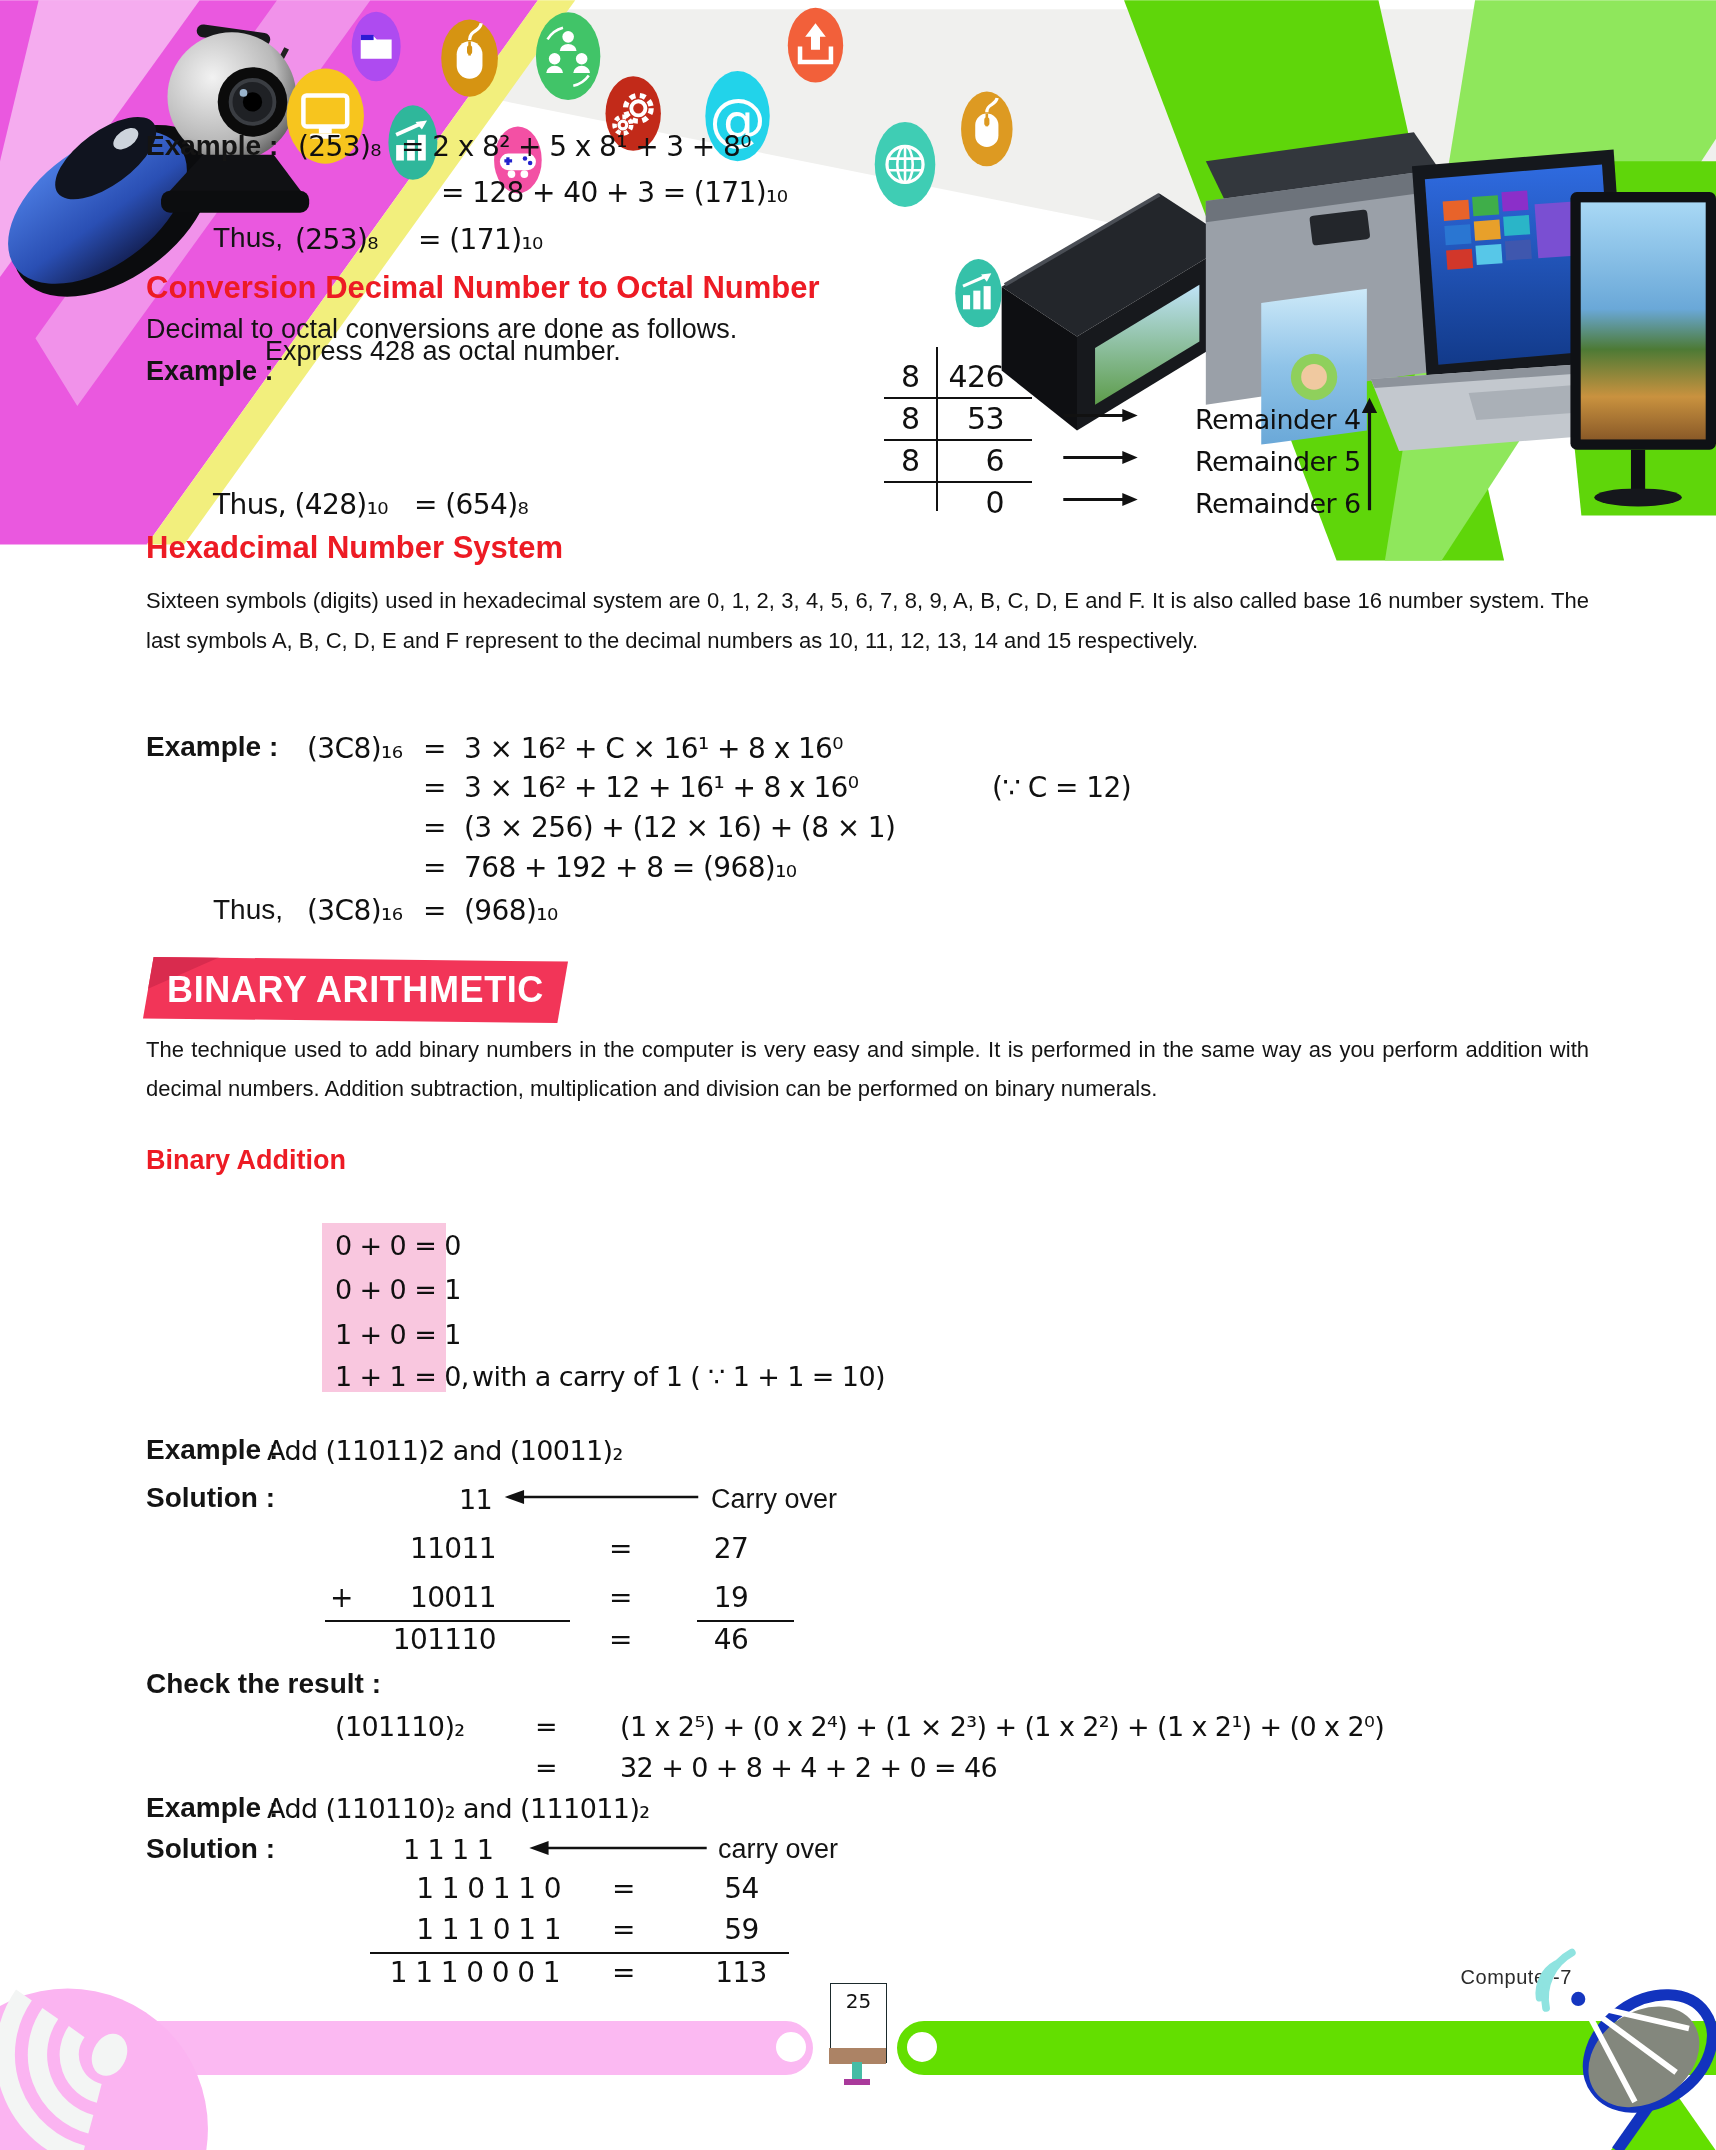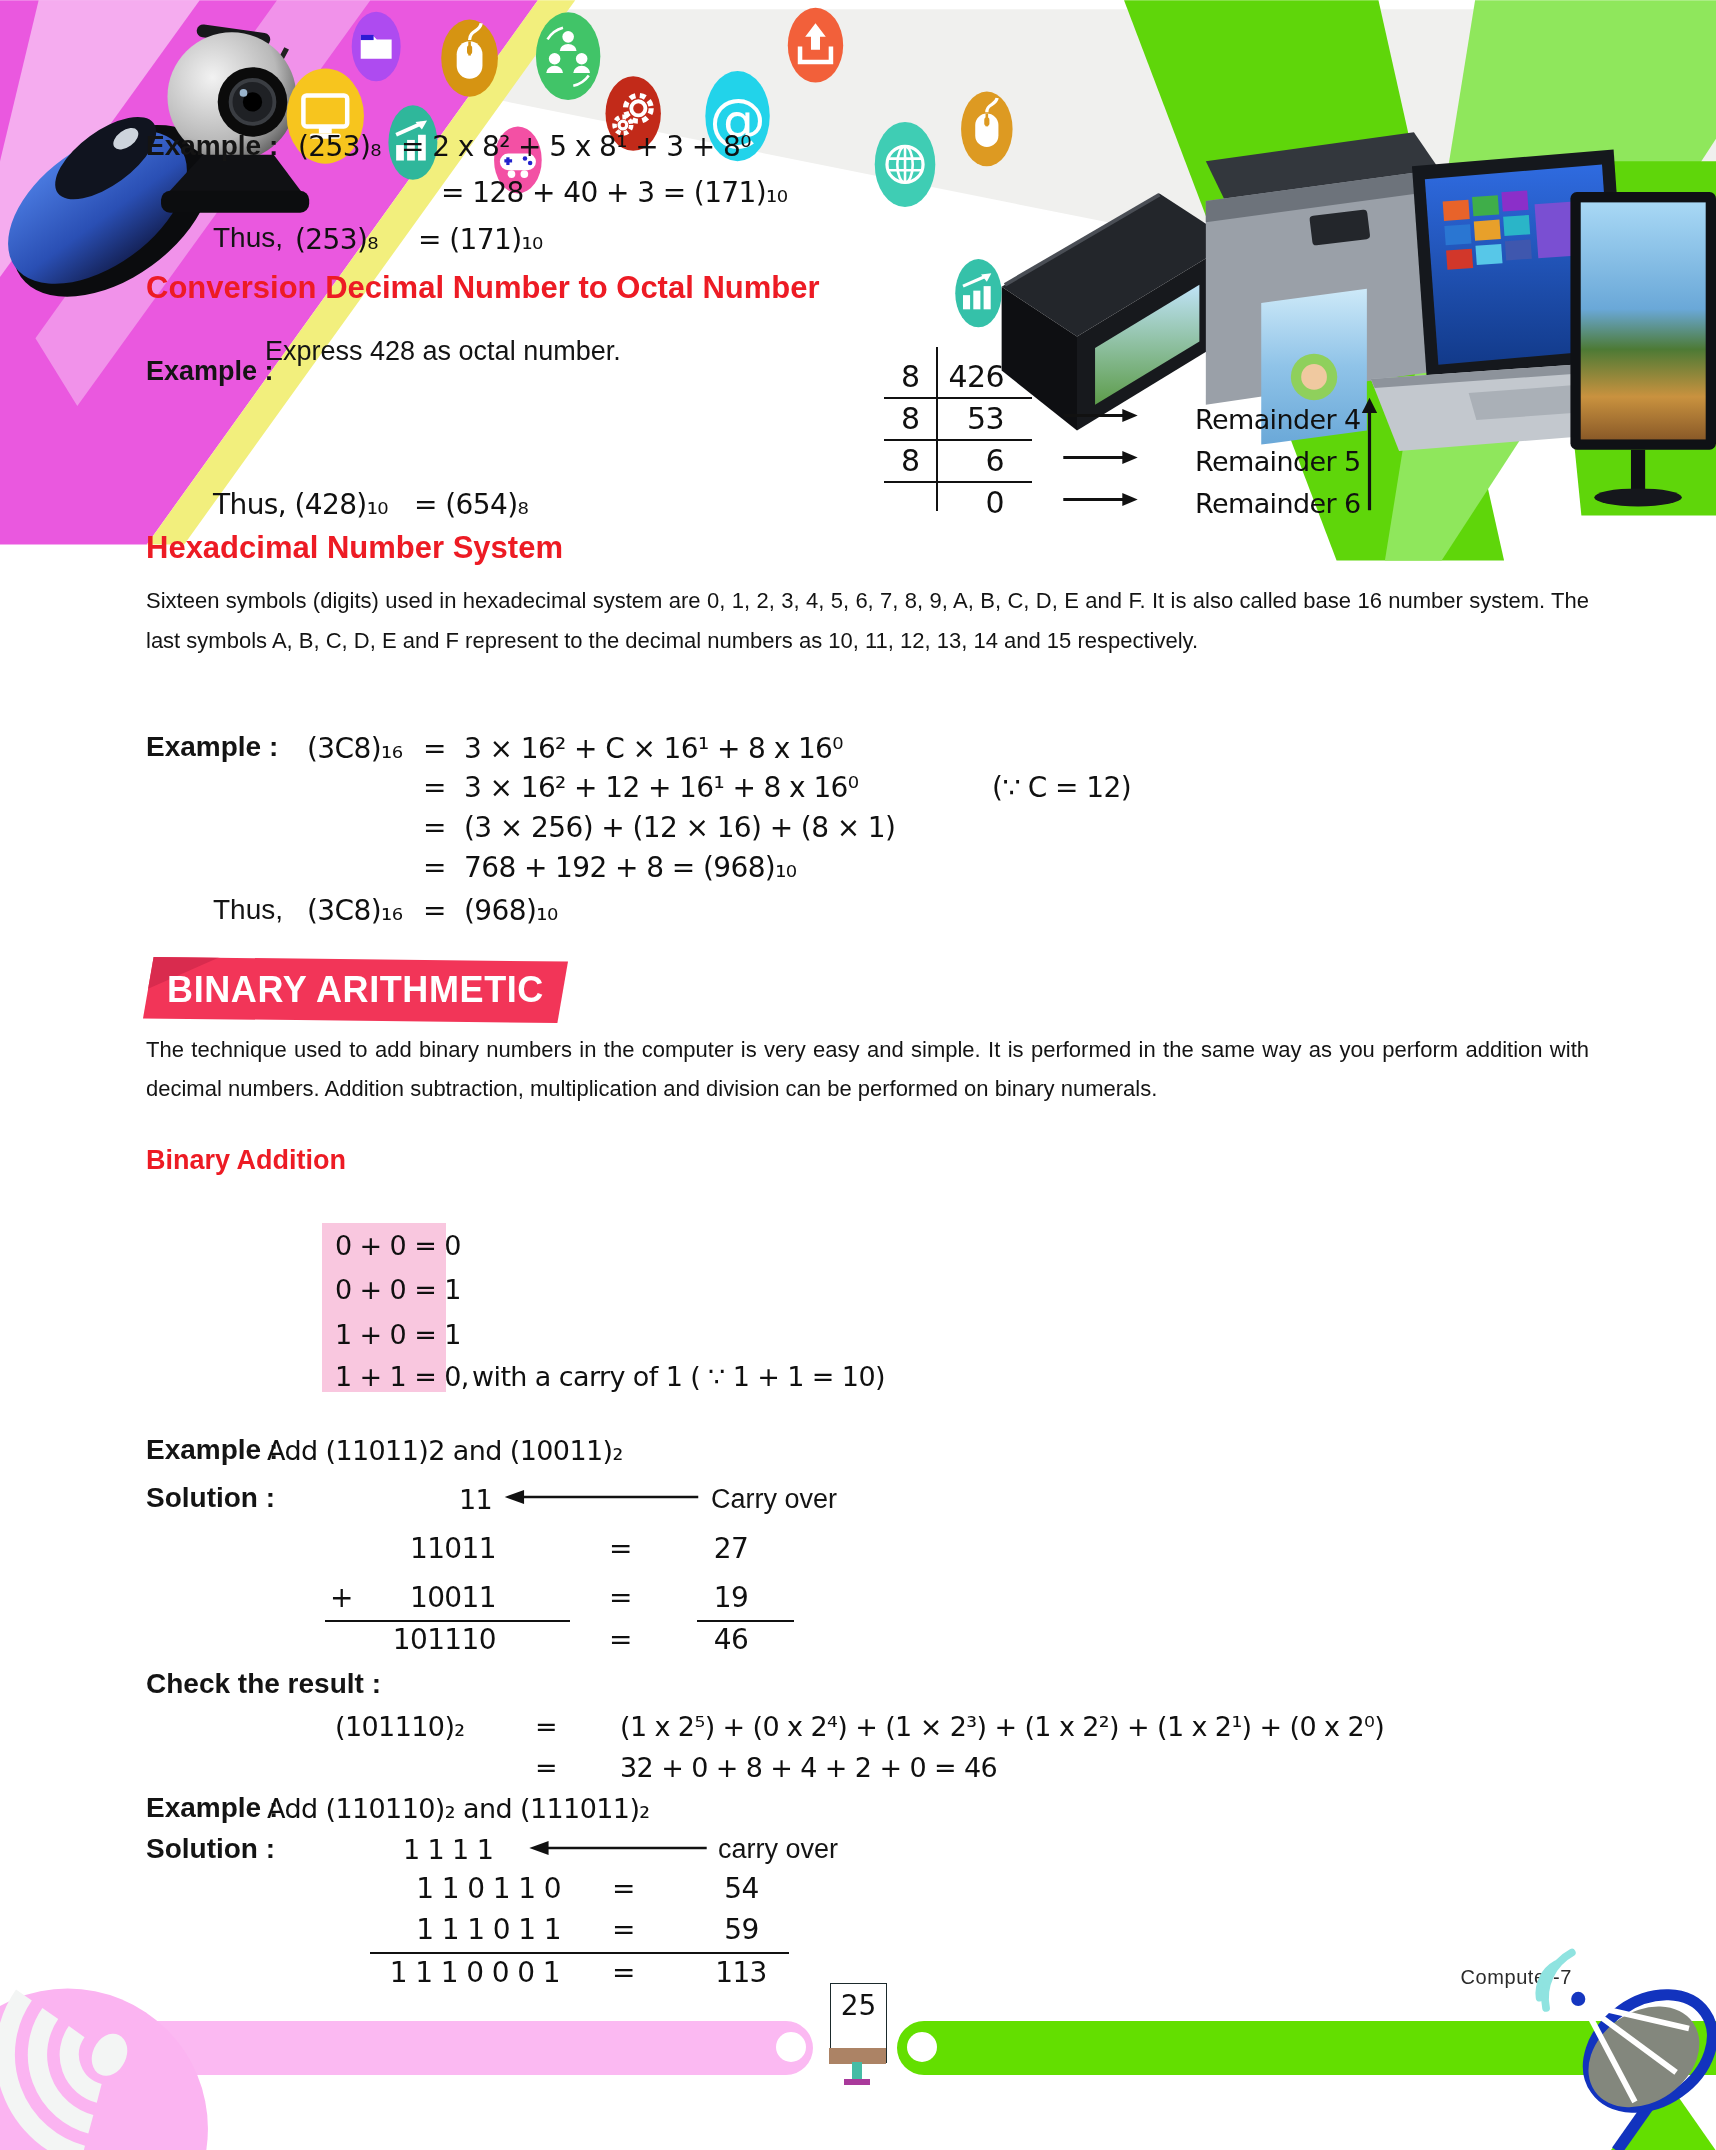--- a/index.html
+++ b/index.html
@@ -25,21 +25,21 @@
   .banner .txt{position:absolute;left:0;top:0;width:100%;height:100%;display:flex;align-items:center;justify-content:center;
           color:#fff;font-weight:bold;font-size:36px;letter-spacing:0.6px;}
   .pinkhl{position:absolute;left:322px;top:1223px;width:124px;height:169px;background:#F9C7DF;}
   .bar{position:absolute;top:2021px;height:54px;}
   .bar.pink{left:-39px;width:852px;background:#FBB9F2;border-radius:0 27px 27px 0;}
   .bar.green{left:897px;width:832px;background:#63DF00;border-radius:27px 0 0 27px;}
   .bardot{position:absolute;top:2032px;width:30px;height:30px;border-radius:50%;background:#fff;}
   .pagebox{position:absolute;left:830px;top:1983px;width:57px;height:80px;background:#fff;
            border:1.9px solid #1b2a2c;box-sizing:border-box;}
   .pagebox .num{position:absolute;left:0;top:5.2px;width:100%;text-align:center;
-           font-family:"DejaVu Sans",sans-serif;font-size:28px;color:#111;}
+           font-family:"DejaVu Sans",sans-serif;font-size:20px;color:#111;}
   .pagebox .brown{position:absolute;left:-1.9px;bottom:-1.9px;width:57px;height:15.5px;background:#AC8365;border:0;}
   .stem{position:absolute;left:852px;top:2062px;width:10.3px;height:18px;background:#45BCA5;}
   .stembase{position:absolute;left:844px;top:2079px;width:26px;height:6.4px;background:#A93A9B;}
   .footerlabel{position:absolute;left:1379px;top:1966px;width:193px;text-align:right;
            font-size:20px;color:#2b2b2b;letter-spacing:0.6px;}
   svg{display:block;}
 </style>
 </head>
 <body>
 
@@ -250,20 +250,21 @@
 
   <div class="abs body44 bold" style="left:146px;top:132px">Example :</div>
   <div class="abs math" style="left:298px;top:133px">(253)₈</div>
   <div class="abs math" style="left:401px;top:133px">= 2 x 8² + 5 x 8¹ + 3 + 8⁰</div>
   <div class="abs math" style="left:441px;top:179px">= 128 + 40 + 3 = (171)₁₀</div>
   <div class="abs body44" style="left:213px;top:224px">Thus,</div>
   <div class="abs math" style="left:295px;top:226px">(253)₈</div>
   <div class="abs math" style="left:418px;top:226px">= (171)₁₀</div>
 
   <div class="abs redh" style="left:146px;top:272px">Conversion Decimal Number to Octal Number</div>
+  <div class="abs body42" style="left:146px;top:316px">Decimal to octal conversions are done as follows.</div>
   <div class="abs body42 bold" style="left:146px;top:358px">Example :</div>
   <div class="abs body42" style="left:265px;top:338px">Express 428 as octal number.</div>
 
   <div>
     <div class="vline" style="left:936px;top:347px;height:164px"></div>
 
     <div class="abs math" style="left:901px;top:362px;font-size:30px">8</div>
     <div class="abs math qbox" style="left:942px;top:362px;width:62px;font-size:30px">426</div>
     <div class="hline" style="left:884px;top:397px;width:148px"></div>
 

